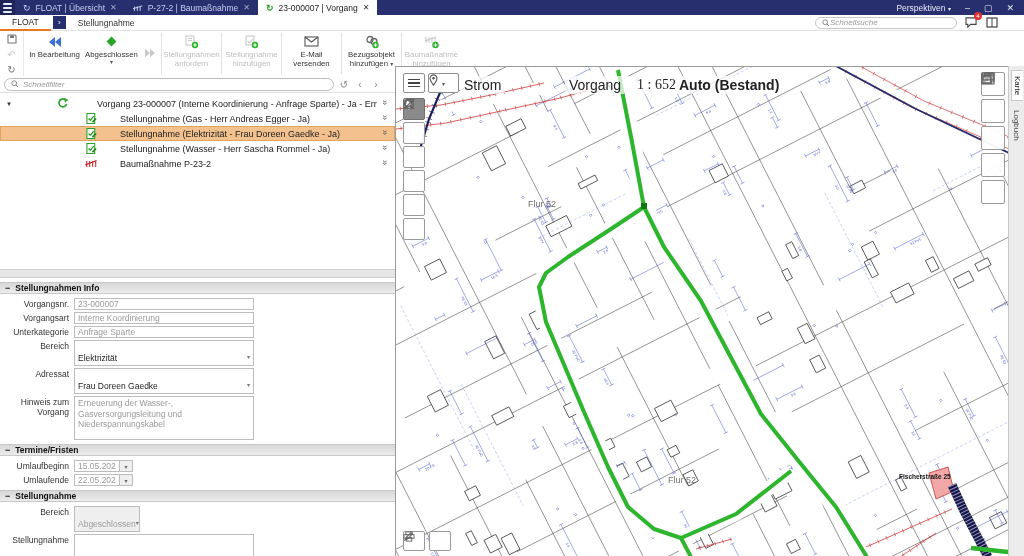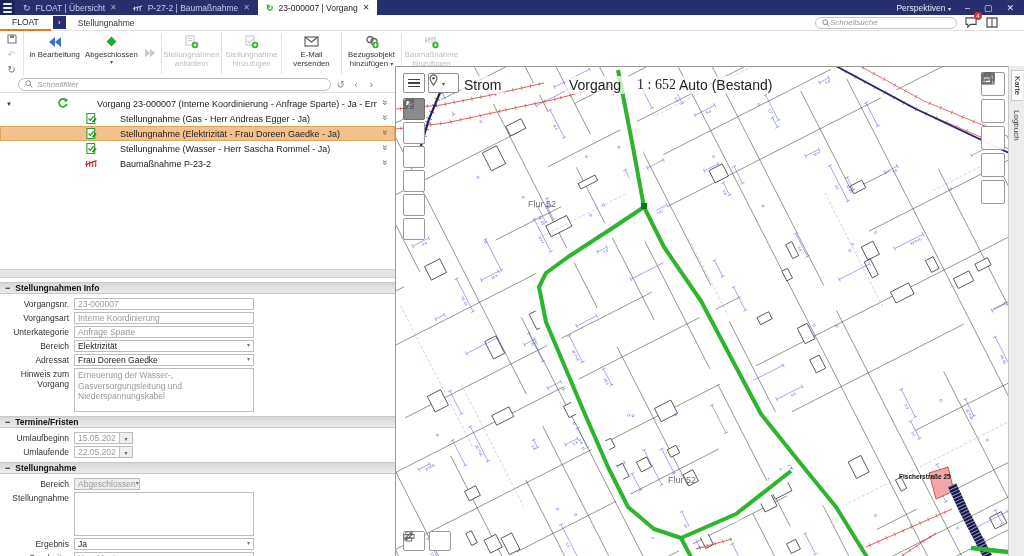--- a/index.html
+++ b/index.html
@@ -37,21 +37,21 @@
   .rbar { position:absolute; left:26px; top:0; height:45px; display:flex; align-items:stretch; }
   .rbtn { width:57px; display:flex; flex-direction:column; align-items:center; padding-top:3px; font-size:7.8px; line-height:1.2; text-align:center; color:#333; }
   .rbtn.small { width:20px; justify-content:center; padding-top:0; }
   .rbtn .ric { height:15px; display:flex; align-items:center; justify-content:center; margin-bottom:1px; }
   .rbtn.disabled { color:#bdbdbd; }
   .rsep { width:1px; background:#e0e0e0; margin:2px 1px; }
   .caret { font-size:6px; color:#555; line-height:1; }
 
   
   .leftpanel { position:absolute; left:0; top:76px; width:395px; height:480px; background:#fff; }
-  .filterrow { height:17px; border-bottom:1px solid #e0e0e0; display:flex; align-items:center; gap:4px; padding:0 18px; }
+  .filterrow { height:17px; border-bottom:1px solid #e0e0e0; display:flex; align-items:center; gap:4px; padding:0 4px; }
   .filterpill { width:330px; height:13px; border:1px solid #bdbdbd; border-radius:7px; display:flex; align-items:center; gap:4px; padding:0 6px; color:#9a9a9a; font-style:italic; font-size:8px; }
   .fico { color:#888; font-size:10px; width:12px; text-align:center; }
 
   .tree { position:relative; height:176px; overflow:hidden; padding-top:3px; }
   .trow { position:relative; height:15px; display:flex; align-items:center; font-size:9px; color:#222; }
   .trow.selected { background:#f3c18d; box-shadow:inset 0 0 0 1px #e2a35e; }
   .t-caret { position:absolute; left:6px; font-size:6px; color:#333; }
   .t-ic { position:absolute; width:12px; height:12px; display:flex; align-items:center; justify-content:center; }
   .t-ic.root { left:56px; }
   .t-ic.child { left:85px; }
@@ -64,21 +64,21 @@
 
   
   .form { font-size:8.5px; }
   .fsec { height:12px; background:linear-gradient(#d7d7d7,#ececec); border-top:1px solid #c9c9c9; border-bottom:1px solid #c9c9c9; display:flex; align-items:center; gap:5px; padding-left:5px; font-weight:bold; color:#111; margin:4px 0 4px 0; }
   .fminus { font-weight:bold; font-size:9px; }
   .frow { display:flex; align-items:flex-start; margin:2px 0; }
   .flabel { width:74px; text-align:right; padding-right:5px; color:#333; flex-shrink:0; padding-top:1px; }
   .fin { height:12px; border:1px solid #bdbdbd; background:#fff; font-size:8.5px; padding:0 3px; font-family:"Liberation Sans", sans-serif; }
   .fin.ro { color:#9a9a9a; }
   .w180 { width:180px; }
-  .fsel { width:180px; height:12px; border:1px solid #bdbdbd; background:#fff; display:flex; justify-content:space-between; padding:0 3px; }
+  .fsel { width:180px; height:12px; border:1px solid #bdbdbd; background:#fff; display:flex; justify-content:space-between; padding:12px 3px; }
   .fsel .sv { color:#222; }
   .fsel .sa { color:#777; font-size:6px; }
   .fsel.dis { background:#efefef; width:66px; }
   .fsel.dis .sv { color:#9a9a9a; }
   .fdate { display:flex; }
   .fdate .fin { width:46px; color:#9a9a9a; }
   .fdate .db { width:13px; height:12px; border:1px solid #bdbdbd; border-left:none; background:#efefef; font-size:6px; color:#666; display:flex; align-items:center; justify-content:center; }
   .fta { width:180px; height:44px; border:1px solid #bdbdbd; background:#fff; resize:none; font-family:"Liberation Sans", sans-serif; font-size:8.5px; padding:1px 3px; line-height:1.25; }
   .fta.ro { color:#9a9a9a; }
 
@@ -1505,21 +1505,21 @@
     <div class="mbtn" style="left:32px;top:6px;width:31px;height:20px;gap:3px;">
       <svg width="9" height="12" viewBox="0 0 10 13">
           <path d="M5,0.8 a3.8,3.8 0 0 1 3.8,3.8 c0,2.8 -3.8,7.6 -3.8,7.6 s-3.8,-4.8 -3.8,-7.6 a3.8,3.8 0 0 1 3.8,-3.8 z" fill="none" stroke="#555" stroke-width="1.2"></path>
           <circle cx="5" cy="4.6" r="1.4" fill="#555"></circle>
         </svg>
       <span style="font-size:6px;color:#555;">▾</span>
     </div>
     <div class="mlab" style="left:64px;top:9px;">Strom</div>
     <div class="mlab" style="left:169px;top:9px;">Vorgang</div>
     <div class="mlab" style="left:237px;top:9px;font-family:Liberation Serif, serif;">1 : 652</div>
-    <div class="mlab" style="left:279px;top:9px;">Auto (Bestand)</div>
+    <div class="mlab" style="left:279px;top:9px;font-weight:bold;">Auto (Bestand)</div>
 
     <div class="mtoolcol">
       <div class="mtool active">
         <svg width="11" height="12" viewBox="0 0 11 12">
             <path d="M2,1 L9,7 L5.6,7.4 L7.4,11 L5.8,11.6 L4.2,8 L2,10 Z" fill="#fff" stroke="#fff" stroke-width="0.6"></path>
           </svg>
       </div>
       <div class="mtool">
         <svg width="11" height="12" viewBox="0 0 12 13">
             <path d="M3,6 V3 a1,1 0 0 1 2,0 V2 a1,1 0 0 1 2,0 v1 a1,1 0 0 1 2,0 v1 a1,1 0 0 1 2,0 v4 c0,2.5 -1.5,4 -4,4 c-2,0 -3,-1 -4,-3 l-1.4,-2.6 a1,1 0 0 1 1.8,-1 z" fill="none" stroke="#666" stroke-width="1.1"></path>

